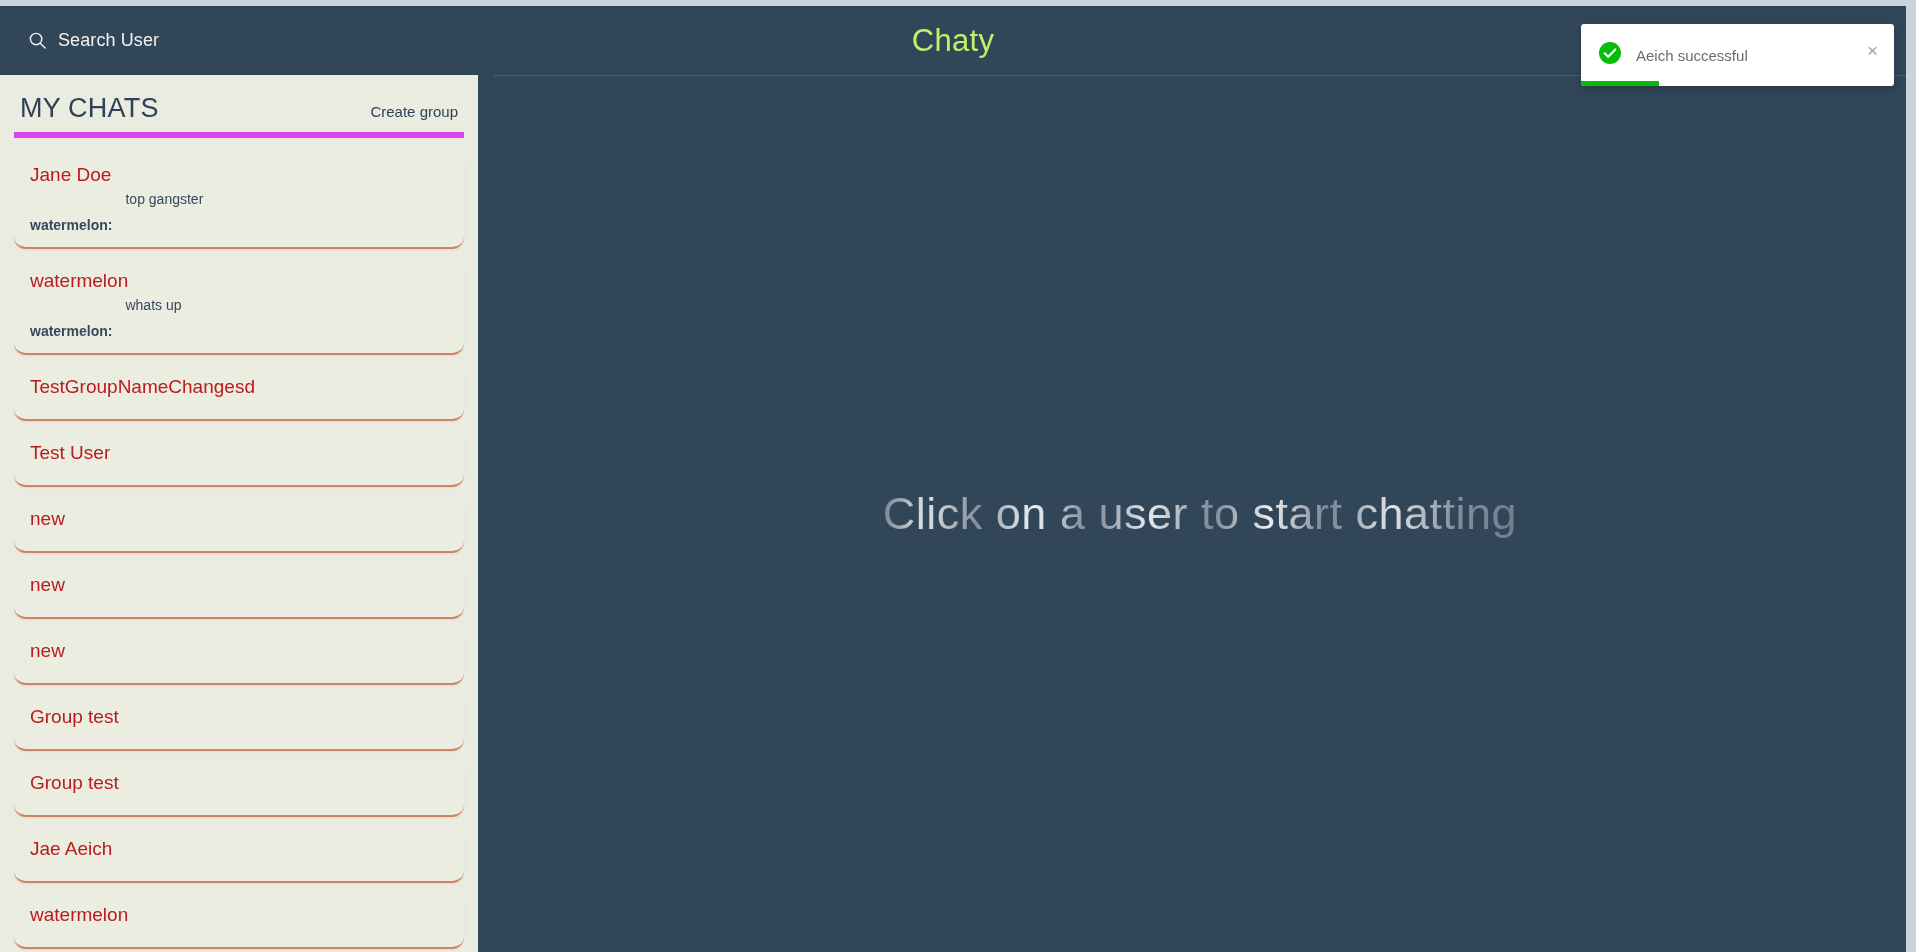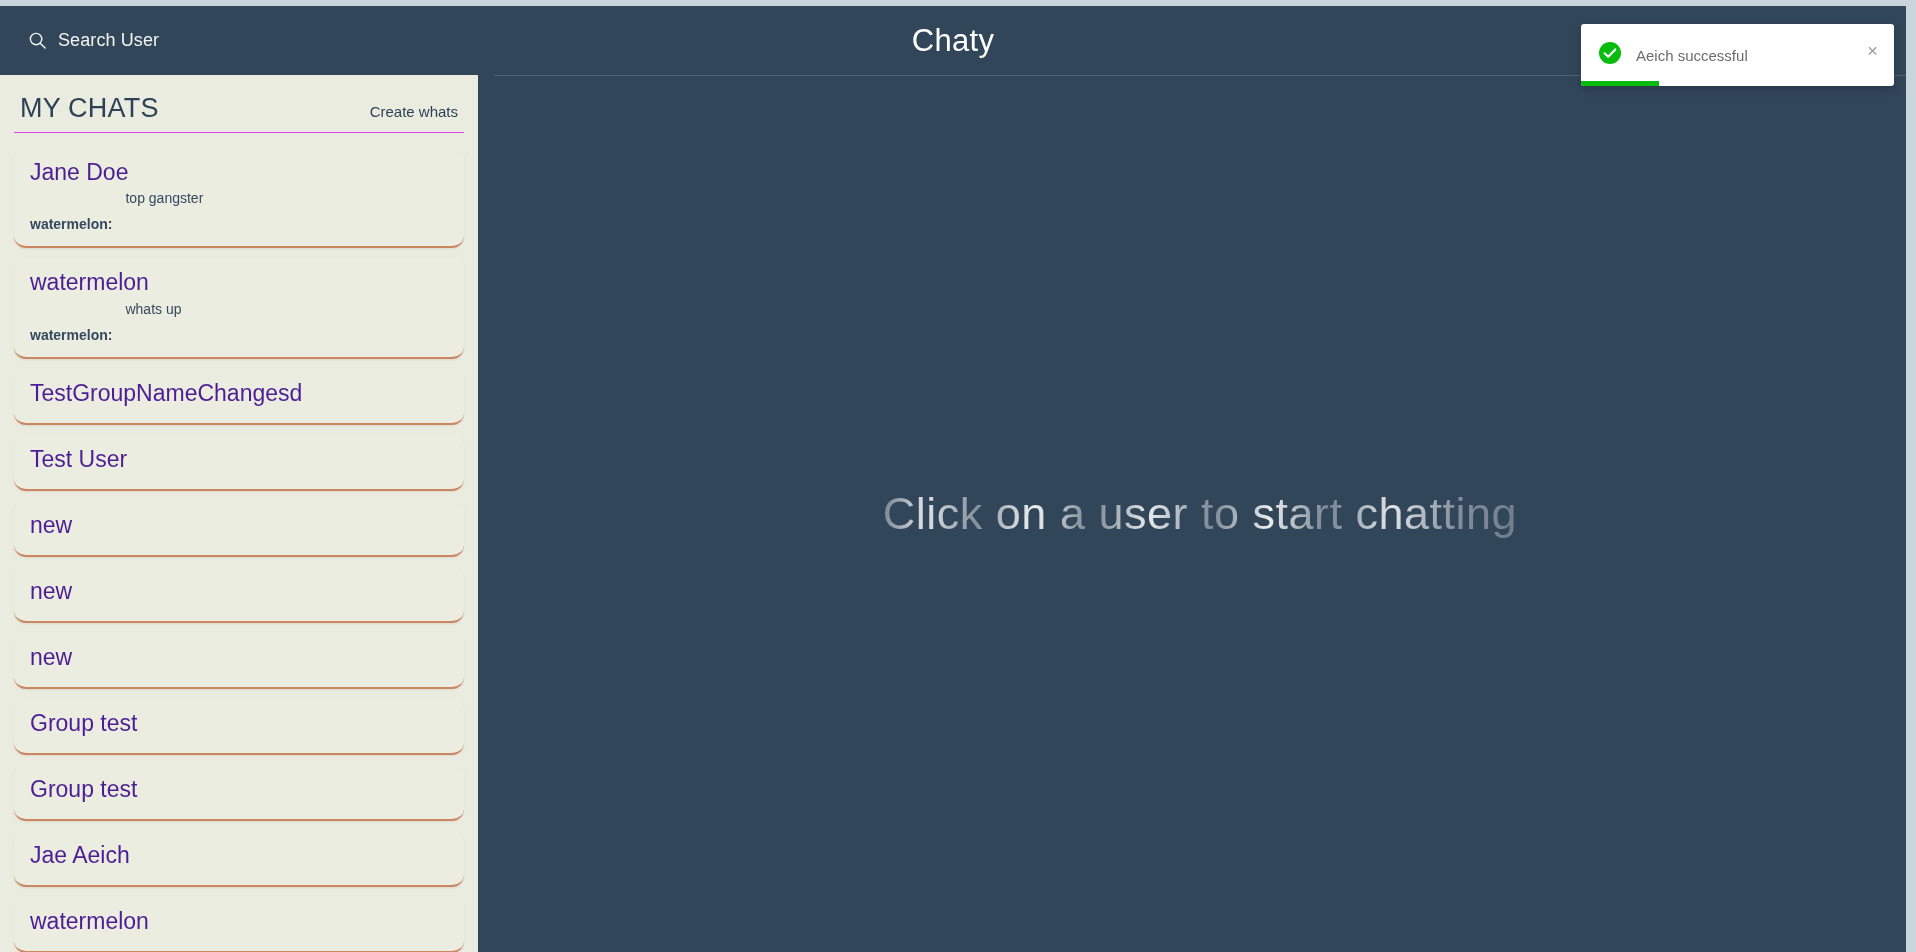--- a/index.html
+++ b/index.html
@@ -52,21 +52,21 @@
   }
   .search-icon svg { display: block; }
 
   .app-title {
     position: absolute;
     left: 0;
     right: 0;
     top: 50%;
     transform: translateY(-50%);
     text-align: center;
-    color: #ffffff;
+    color: #bef264;
     font-size: 31px;
     font-weight: 400;
     letter-spacing: 0.3px;
     pointer-events: none;
   }
 
   .header-right {
     position: absolute;
     right: 18px;
     top: 50%;
@@ -92,21 +92,21 @@
     padding: 14px 14px 0 14px;
     overflow-y: auto;
     overflow-x: hidden;
   }
 
   .sidebar-head {
     display: flex;
     align-items: baseline;
     justify-content: space-between;
     padding: 4px 6px 8px 6px;
-    border-bottom: 1px solid #d946ef;
+    border-bottom: 6px solid #d946ef;
   }
   .sidebar-title {
     font-size: 27px;
     color: #2e4257;
     letter-spacing: 0.2px;
     font-weight: 400;
   }
   .create-group {
     font-size: 15px;
     color: #2e4257;
@@ -124,22 +124,22 @@
     border-radius: 12px;
     border-bottom: 2px solid #cd8662;
     padding: 12px 16px 14px 16px;
     margin-bottom: 9px;
     min-height: 57px;
     cursor: pointer;
     box-shadow: 0 1px 2px rgba(80,70,50,0.10);
   }
 
   .chat-name {
-    font-size: 23px;
-    color: #4c1d95;
+    font-size: 19px;
+    color: #b91c1c;
     line-height: 1.15;
   }
   .chat-preview {
     margin-top: 5px;
     font-size: 14px;
     color: #34495e;
     display: flex;
     gap: 13px;
   }
   .chat-preview .sender { font-weight: 700; margin-top: 26px; }
@@ -257,21 +257,21 @@
 
     <div class="header-right">
       <span class="hdr-text">t</span>
     </div>
   </div>
 
   <div class="sidebar">
 
     <div class="sidebar-head">
       <div class="sidebar-title">MY CHATS</div>
-      <div class="create-group">Create whats</div>
+      <div class="create-group">Create group</div>
     </div>
 
     <div class="chat-list" id="chat-list">
 
     <div class="chat-item">
           <div class="chat-name">Jane Doe</div>
           <div class="chat-preview">
             <span class="sender">watermelon:</span>
             <span class="msg">top gangster</span>
           </div>

